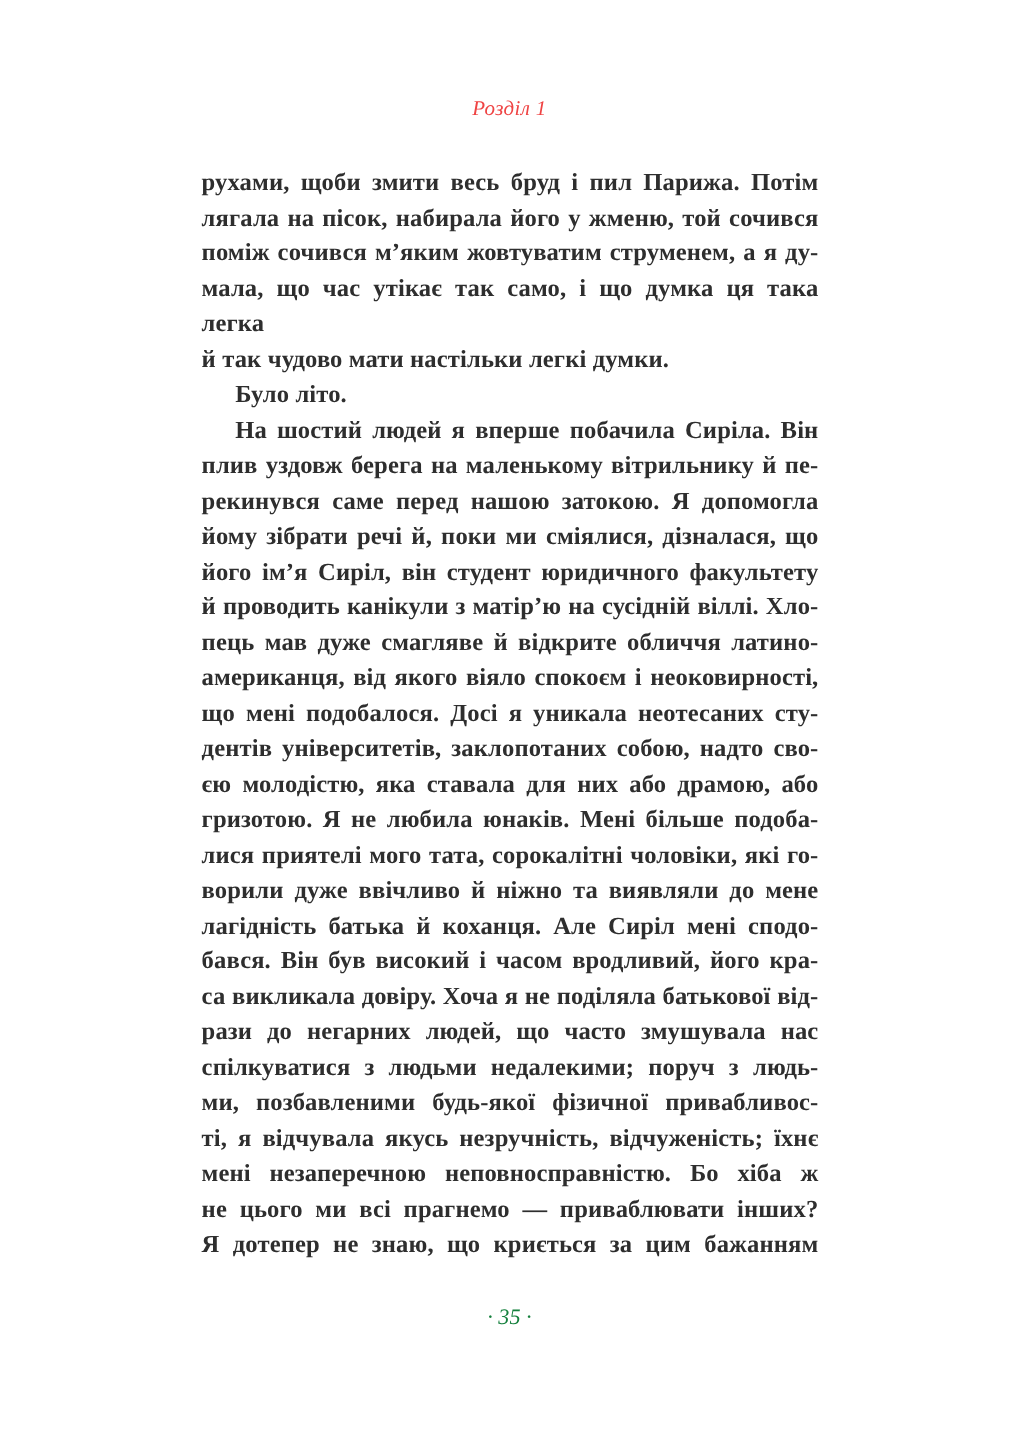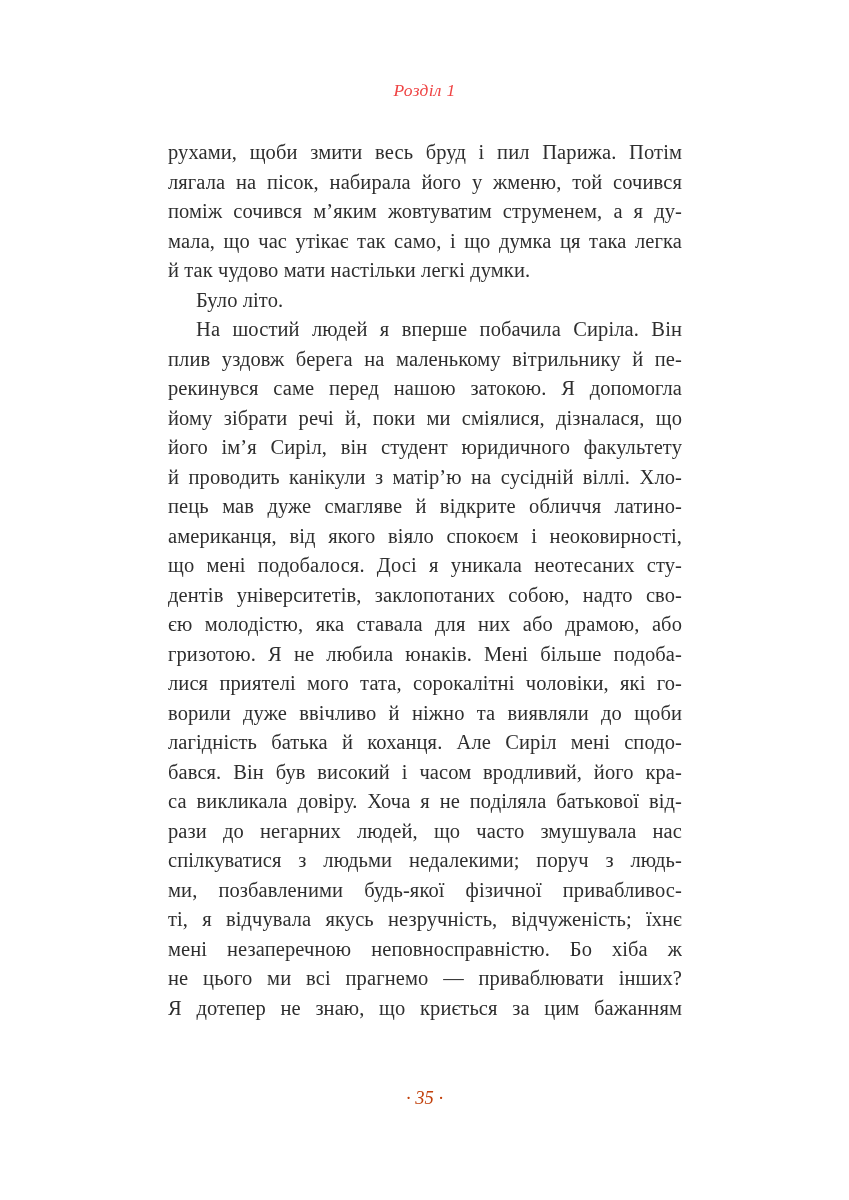--- a/index.html
+++ b/index.html
@@ -33,36 +33,37 @@
     left: 168px;
     width: 514px;
     font-size: 20.5px;
     line-height: 29.5px;
     letter-spacing: 0.1px;
   }
   .line {
     text-align: justify;
     text-align-last: justify;
     white-space: normal;
+    font-weight: bold;
   }
   .line.lastline {
     text-align-last: left;
   }
   .line.indent {
     text-indent: 28px;
   }
   .page-number {
     position: absolute;
     top: 1088px;
     left: 0;
     width: 100%;
     text-align: center;
     font-style: italic;
     font-size: 18.5px;
-    color: #c2410c;
+    color: #15803d;
   }
 </style>
 </head>
 <body>
 
 <div class="page">
   <div class="chapter-header">Розділ 1</div>
 
   <div class="text-block">
       <div class="line">рухами, щоби змити весь бруд і пил Парижа. Потім</div>
@@ -77,21 +78,21 @@
       <div class="line">йому зібрати речі й, поки ми сміялися, дізналася, що</div>
       <div class="line">його ім’я Сиріл, він студент юридичного факультету</div>
       <div class="line">й проводить канікули з матір’ю на сусідній віллі. Хло-</div>
       <div class="line">пець мав дуже смагляве й відкрите обличчя латино-</div>
       <div class="line">американця, від якого віяло спокоєм і неоковирності,</div>
       <div class="line">що мені подобалося. Досі я уникала неотесаних сту-</div>
       <div class="line">дентів університетів, заклопотаних собою, надто сво-</div>
       <div class="line">єю молодістю, яка ставала для них або драмою, або</div>
       <div class="line">гризотою. Я не любила юнаків. Мені більше подоба-</div>
       <div class="line">лися приятелі мого тата, сорокалітні чоловіки, які го-</div>
-      <div class="line">ворили дуже ввічливо й ніжно та виявляли до щоби</div>
+      <div class="line">ворили дуже ввічливо й ніжно та виявляли до мене</div>
       <div class="line">лагідність батька й коханця. Але Сиріл мені сподо-</div>
       <div class="line">бався. Він був високий і часом вродливий, його кра-</div>
       <div class="line">са викликала довіру. Хоча я не поділяла батькової від-</div>
       <div class="line">рази до негарних людей, що часто змушувала нас</div>
       <div class="line">спілкуватися з людьми недалекими; поруч з людь-</div>
       <div class="line">ми, позбавленими будь-якої фізичної привабливос-</div>
       <div class="line">ті, я відчувала якусь незручність, відчуженість; їхнє</div>
       <div class="line">мені незаперечною неповносправністю. Бо хіба ж</div>
       <div class="line">не цього ми всі прагнемо — приваблювати інших?</div>
       <div class="line">Я дотепер не знаю, що криється за цим бажанням</div>

